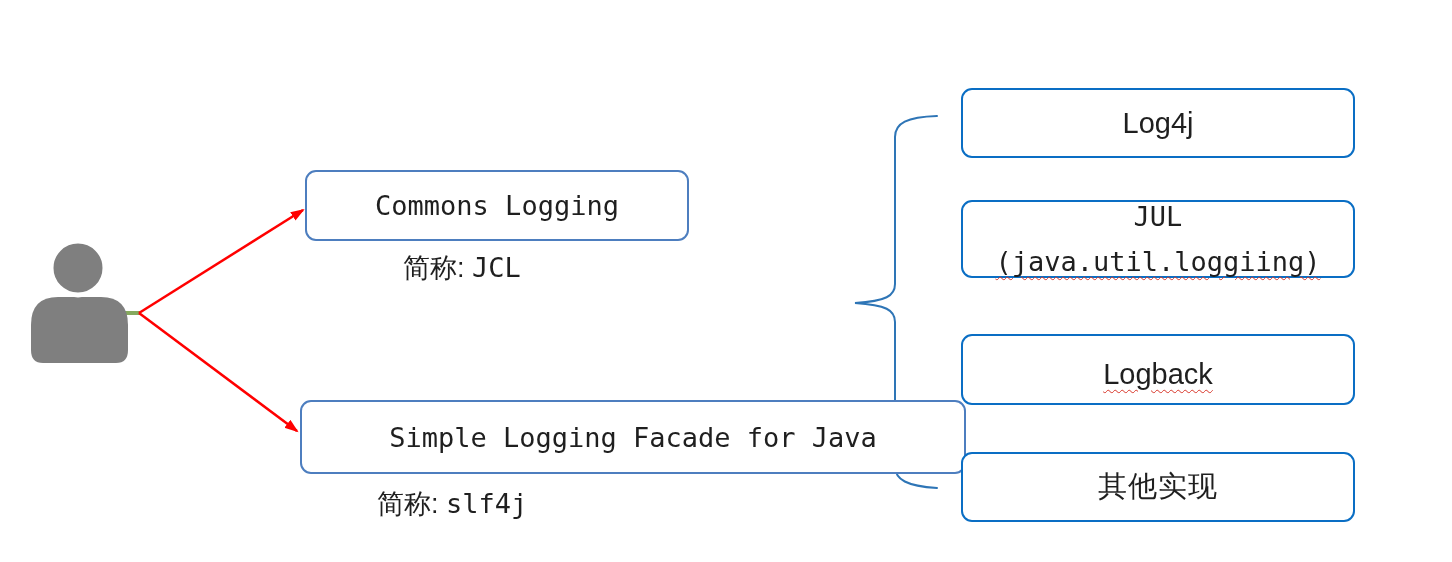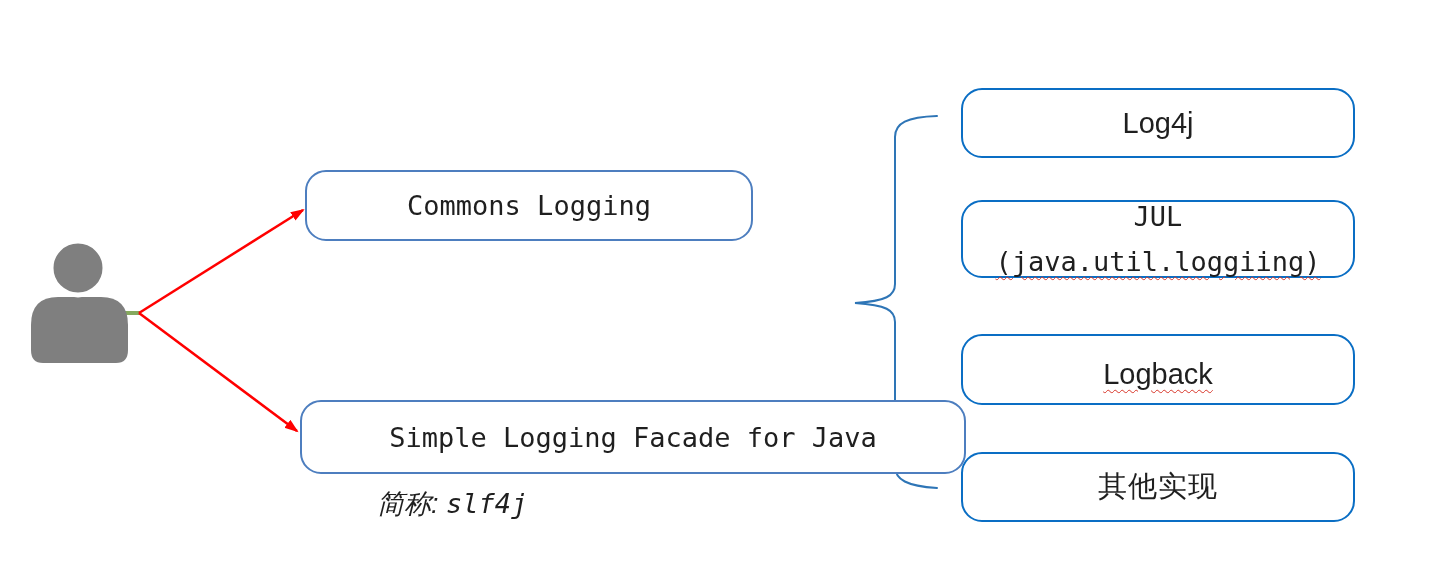--- a/index.html
+++ b/index.html
@@ -17,21 +17,21 @@
     font-size:30px;
     font-weight:400;
     letter-spacing:1px;
     text-align:center;
     white-space:nowrap;
     color:#1f1f1f;
   }
   .box{
     position:absolute;
     background:#ffffff;
-    border-radius:21px;
+    border-radius:11px;
     display:flex;
     flex-direction:column;
     align-items:center;
     justify-content:center;
     box-sizing:border-box;
     text-align:center;
   }
   .left-box{border:2.5px solid #4d7ebf;}
   .right-box{border:2.5px solid #0a6ec4;}
   .mono{
@@ -93,30 +93,34 @@
              C886,305 895,310 895,322
              L895,466 C895,480 907,486 937,488" fill="none" stroke="#2e75b6" stroke-width="2" stroke-linecap="round"></path>
   </svg>
 
   <svg class="abs" style="left:24px;top:236px;" width="112" height="134" viewBox="0 0 112 134">
     <path d="M19,127 L92,127 Q104,127 104,114 L104,89 Q104,61 77,61 L34,61 Q7,61 7,89 L7,114 Q7,127 19,127 Z" fill="#7f7f7f"></path>
     <circle cx="54" cy="32" r="27" fill="#7f7f7f" stroke="#ffffff" stroke-width="5"></circle>
   </svg>
 
 
-  <div class="box left-box" style="left:305px;top:170px;width:448px;height:71px;">
+  <div class="box left-box" style="left:305px;top:170px;width:384px;height:71px;">
     <span class="mono">Commons Logging</span>
   </div>
 
+  <div class="abs caption" style="left:403px;top:250px;">
+    <span>简称:</span>
+    <span class="mono-part">JCL</span>
+  </div>
 
   <div class="box left-box" style="left:300px;top:400px;width:666px;height:74px;">
     <span class="mono">Simple Logging Facade for Java</span>
   </div>
 
-  <div class="abs caption" style="left:377px;top:486px;font-style:italic;">
+  <div class="abs caption" style="left:377px;top:486px;">
     <span>简称:</span>
     <span class="mono-part">slf4j</span>
   </div>
 
 
   <div class="box right-box" style="left:961px;top:88px;width:394px;height:70px;">
     <span class="sans-label">Log4j</span>
   </div>
 
   <div class="box right-box" style="left:961px;top:200px;width:394px;height:78px;">

